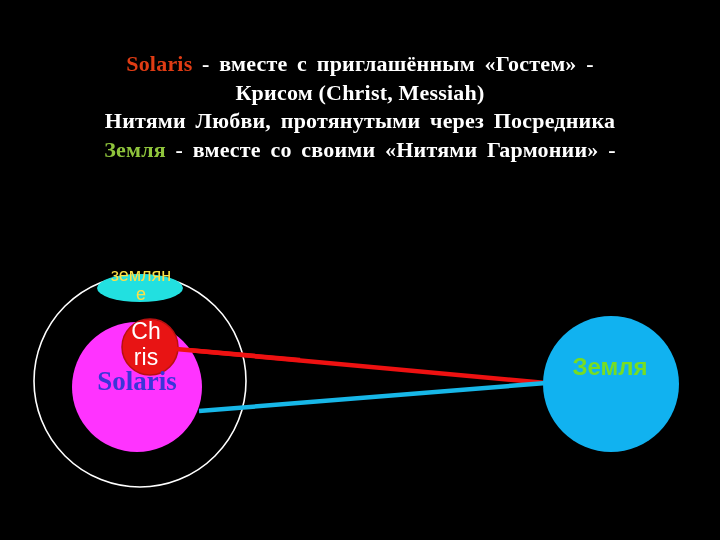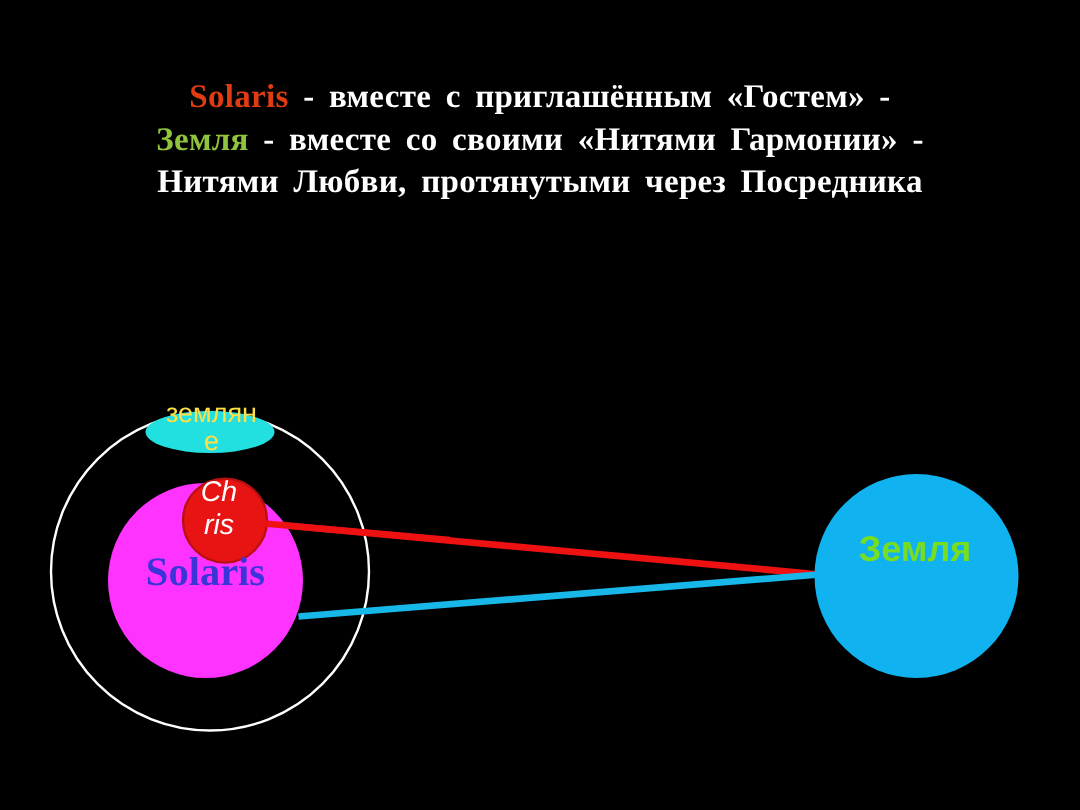--- a/index.html
+++ b/index.html
@@ -73,25 +73,24 @@
     word-break: break-all;
     overflow: hidden;
     height: 36px;
   }
 
   
   #label-chris {
     left: 131px;
     top: 318px;
     width: 30px;
-    font-size: 19px;
+    font-size: 23px;
     color: #ffffff;
     line-height: 1.15;
     word-break: break-all;
-    font-style: italic;
   }
 
   
   #label-solaris {
     left: 62px;
     top: 368px;
     width: 150px;
     font-family: "Liberation Serif", serif;
     font-weight: bold;
     font-size: 27px;
@@ -145,24 +144,27 @@
 
     <div class="shape-label" id="label-zemlya">Земля</div>
   </div>
 
   <div id="title-block">
 
     <div class="title-line justify-line">
       <span class="kw-solaris">Solaris</span><span> - вместе  с  приглашённым  «Гостем»  -</span>
     </div>
 
-
-    <div class="title-line justify-line">
-      <span class="kw-zemlya">Земля</span><span> - вместе  со  своими  «Нитями  Гармонии»  -</span>
+    <div class="title-line">
+      <span>Крисом  (Christ,  Messiah)</span>
     </div>
 
     <div class="title-line justify-line">
       <span>Нитями  Любви,  протянутыми  через  Посредника</span>
+    </div>
+
+    <div class="title-line justify-line">
+      <span class="kw-zemlya">Земля</span><span> - вместе  со  своими  «Нитями  Гармонии»  -</span>
     </div>
 
   </div>
 
 </div>
 
 </body></html>

